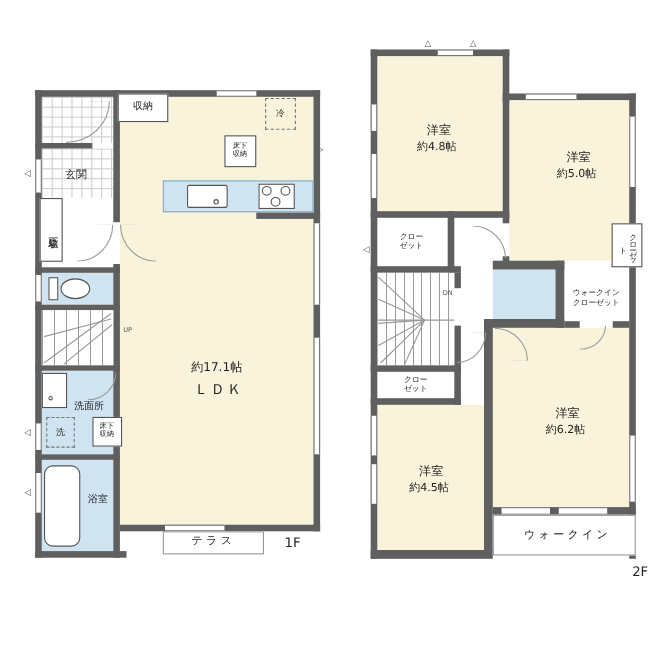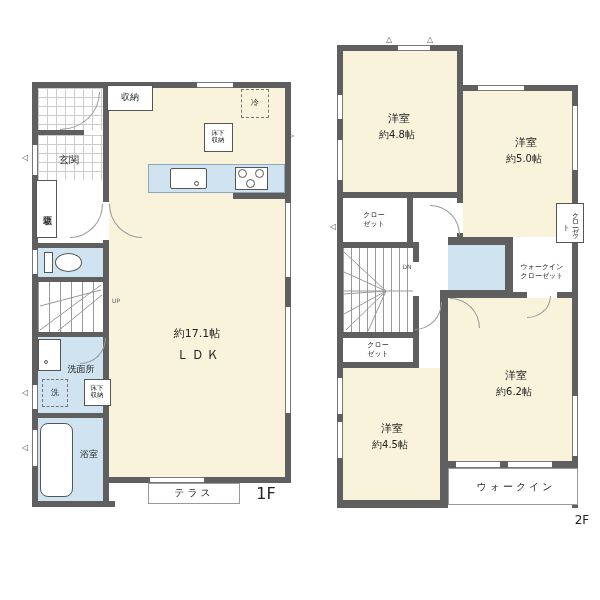--- a/index.html
+++ b/index.html
@@ -109,21 +109,21 @@
   <div class="arc" style="left:80px;top:338px;width:26px;height:26px;border-width:0 1px 1px 0;border-radius:0 0 100% 0;"></div>
 
   <div class="lbl" style="left:69px;top:160px;font-size:10px;">玄関</div>
   <div class="lbl" style="left:199px;top:315px;font-size:13px;letter-spacing:2px;margin-top:40px;">ＬＤＫ</div>
   <div class="lbl" style="left:197px;top:334px;font-size:11px;">約17.1帖</div>
   <div class="lbl" style="left:116px;top:301px;font-size:6px;color:#555;">UP</div>
   <div class="lbl" style="left:81px;top:370px;font-size:9px;">洗面所</div>
   <div class="lbl" style="left:89px;top:455px;font-size:9px;">浴室</div>
   <div class="outline" style="left:148px;top:483px;width:92px;height:21px;"></div>
   <div class="lbl" style="left:194px;top:493px;font-size:10px;letter-spacing:3px;">テラス</div>
-  <div class="lbl" style="left:266px;top:494px;font-size:16px;">1F</div>
+  <div class="lbl" style="left:266px;top:494px;font-size:12px;">1F</div>
 
   <div class="tri" style="left:22px;top:153px;font-size:8px;">◁</div>
   <div class="tri" style="left:22px;top:388px;font-size:8px;">◁</div>
   <div class="tri" style="left:22px;top:443px;font-size:8px;">◁</div>
   <div class="tri" style="left:288px;top:131px;font-size:8px;">▷</div>
 
   <div class="room cream" style="left:343px;top:51px;width:114px;height:141px;"></div>
   <div class="room cream" style="left:463px;top:91px;width:109px;height:146px;"></div>
   <div class="room cream" style="left:448px;top:298px;width:124px;height:163px;"></div>
   <div class="room cream" style="left:343px;top:368px;width:97px;height:132px;"></div>

